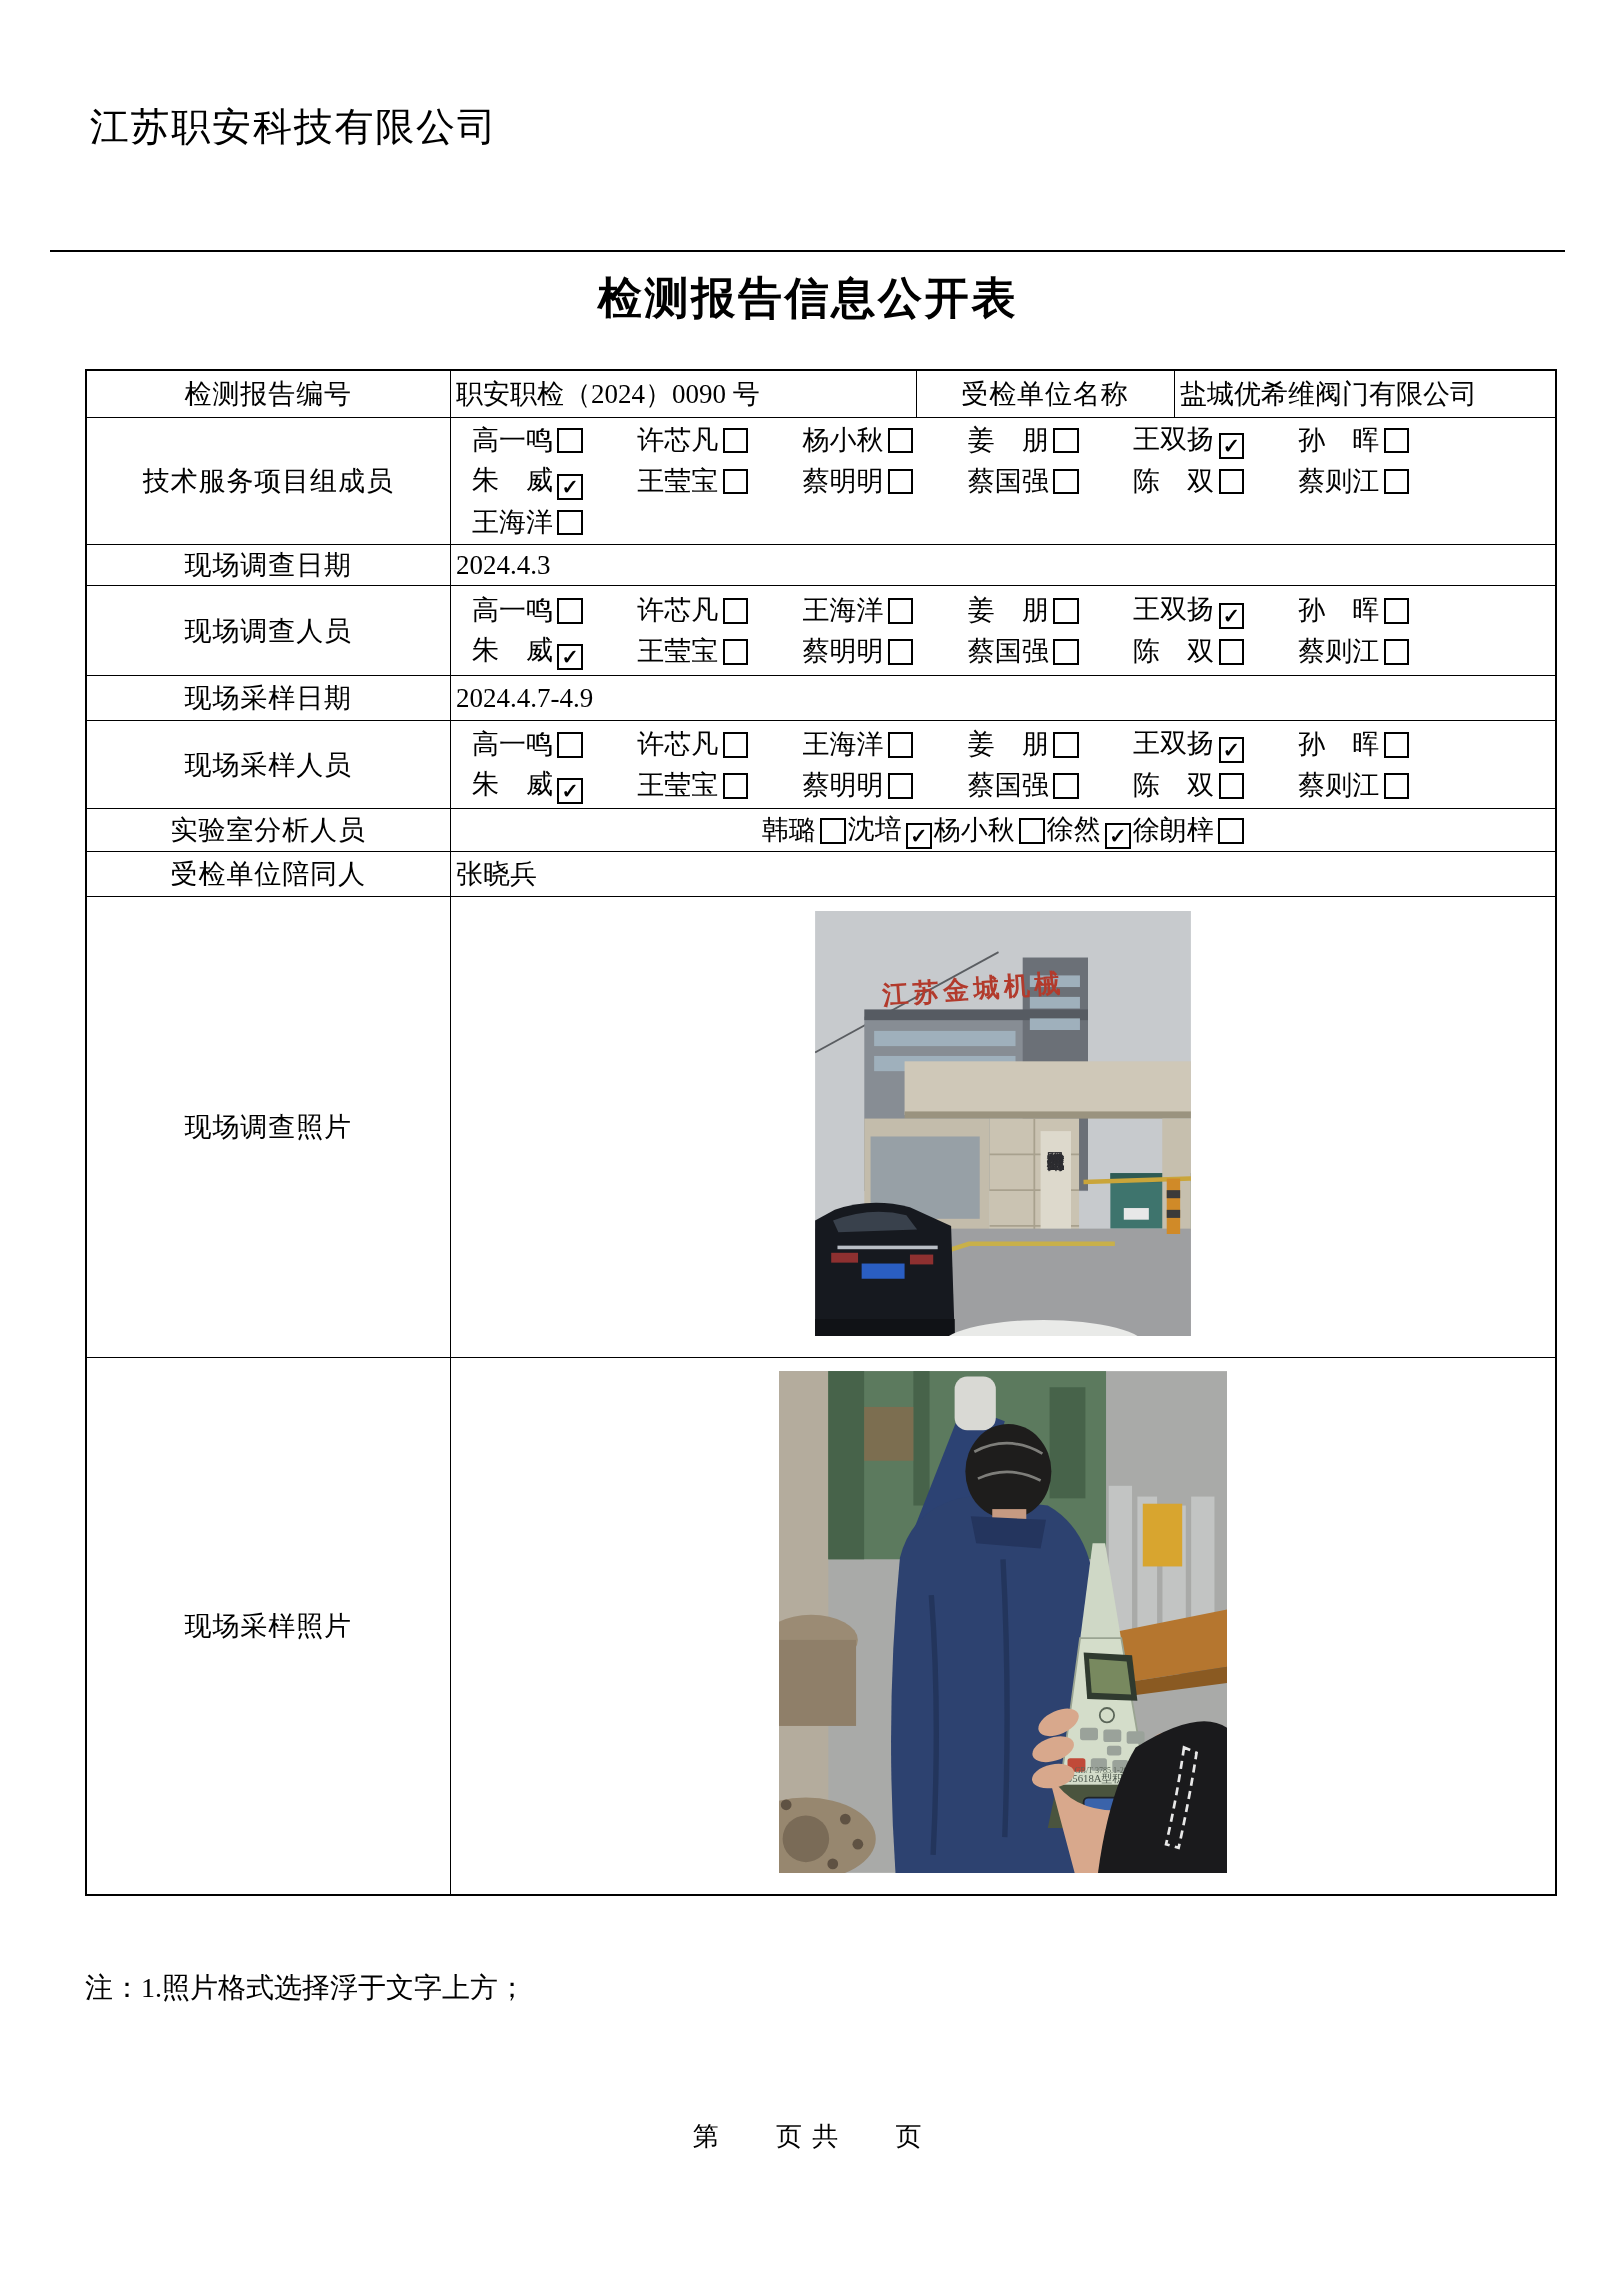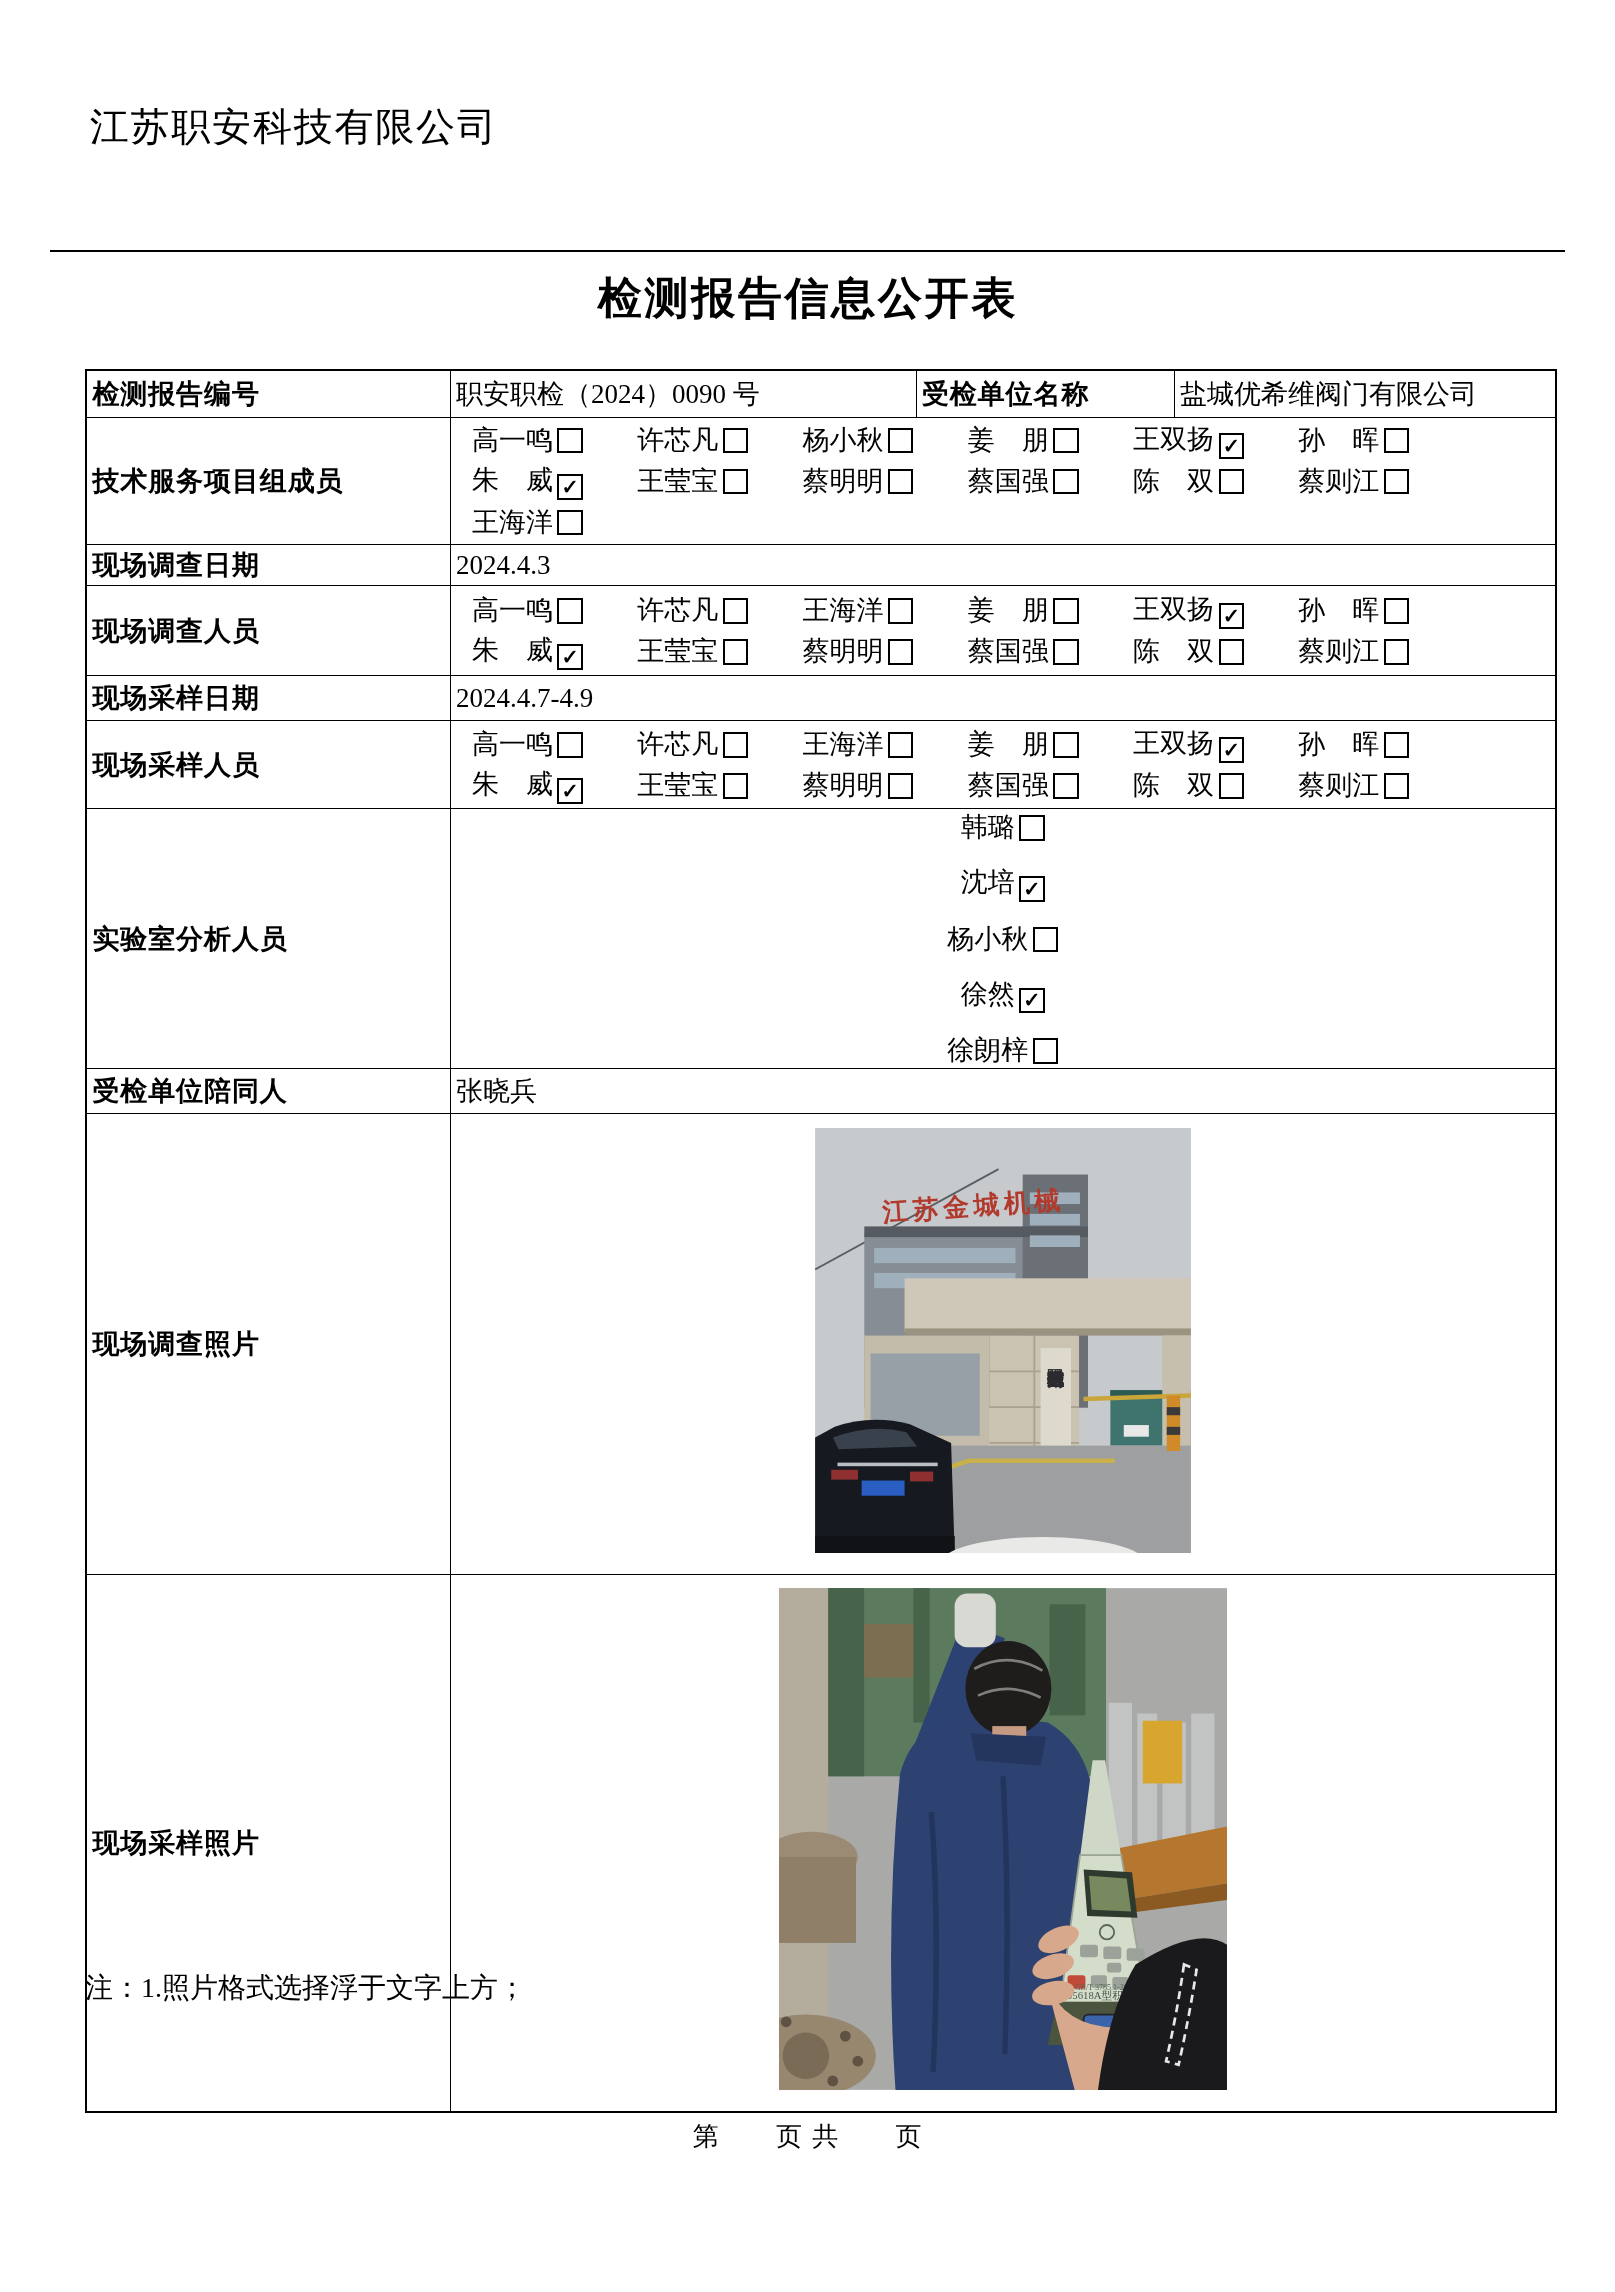--- a/index.html
+++ b/index.html
@@ -16,28 +16,28 @@
   .rule{position:absolute;top:250px;left:50px;width:1515px;border-top:2.7px solid #000;}
 
   
   .title{position:absolute;top:269px;left:0;width:100%;text-align:center;
          font-size:44px;font-weight:bold;letter-spacing:2.7px;}
 
   
   table.main{position:absolute;top:369px;left:85px;width:1469px;
              border-collapse:collapse;table-layout:fixed;border:2.7px solid #000;}
   table.main td{border:1.8px solid #000;font-size:27px;padding:0 5.4px;}
-  td.label{font-weight:bold;letter-spacing:0.9px;}
+  td.label{font-weight:normal;text-align:center;letter-spacing:0.9px;}
   td.center{text-align:left;}
   td.names-cell{padding:0;}
 
   .names-grid{padding:1.8px 86px 1.8px 16px;}
   .name-line{display:grid;grid-template-columns:repeat(6,1fr);height:41px;align-items:center;}
   .names-inline{padding:0;}
-  .names-inline .name-line{display:flex;justify-content:center;gap:19px;height:auto;flex-direction:column;}
+  .names-inline .name-line{display:flex;justify-content:center;gap:2px;height:auto;}
   .name-item{white-space:nowrap;font-size:27px;}
   .cb{display:inline-flex;width:21.5px;height:21.5px;border:2.7px solid #000;
       align-items:center;justify-content:center;font-size:20.6px;font-weight:bold;
       margin-left:4.5px;vertical-align:-4.5px;line-height:1;}
   .photo-cell{text-align:center;vertical-align:middle;padding:0;}
 
   .note{position:absolute;top:1969px;left:85px;font-size:28px;}
   .footer{position:absolute;top:2119px;left:0;width:100%;text-align:center;
           font-size:26px;letter-spacing:1.8px;}
 </style>

